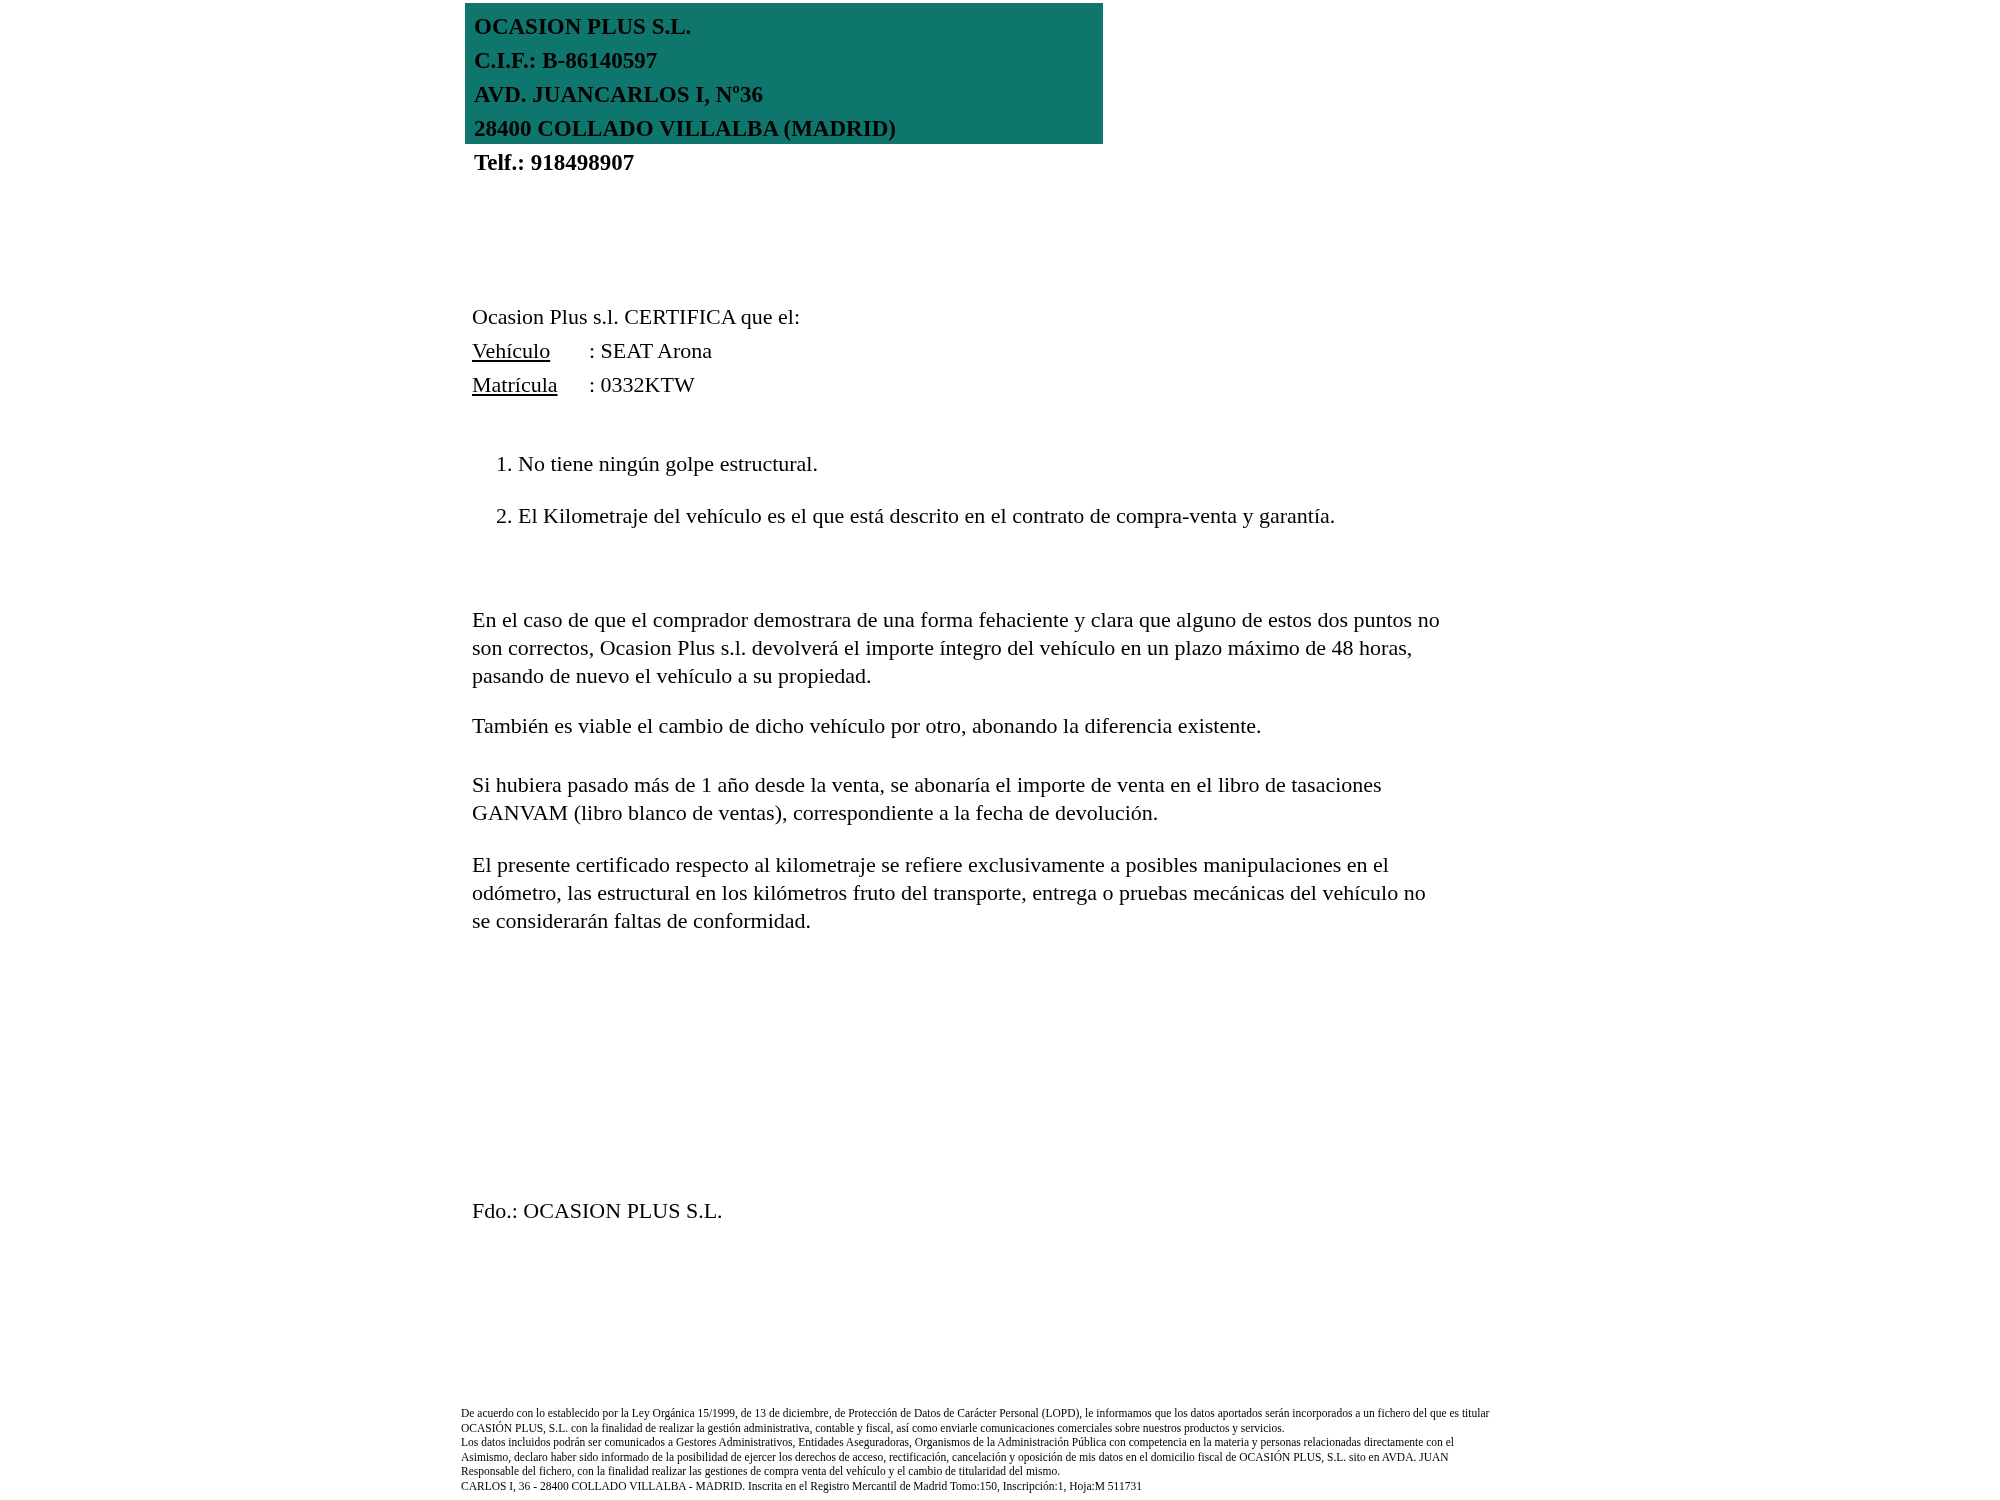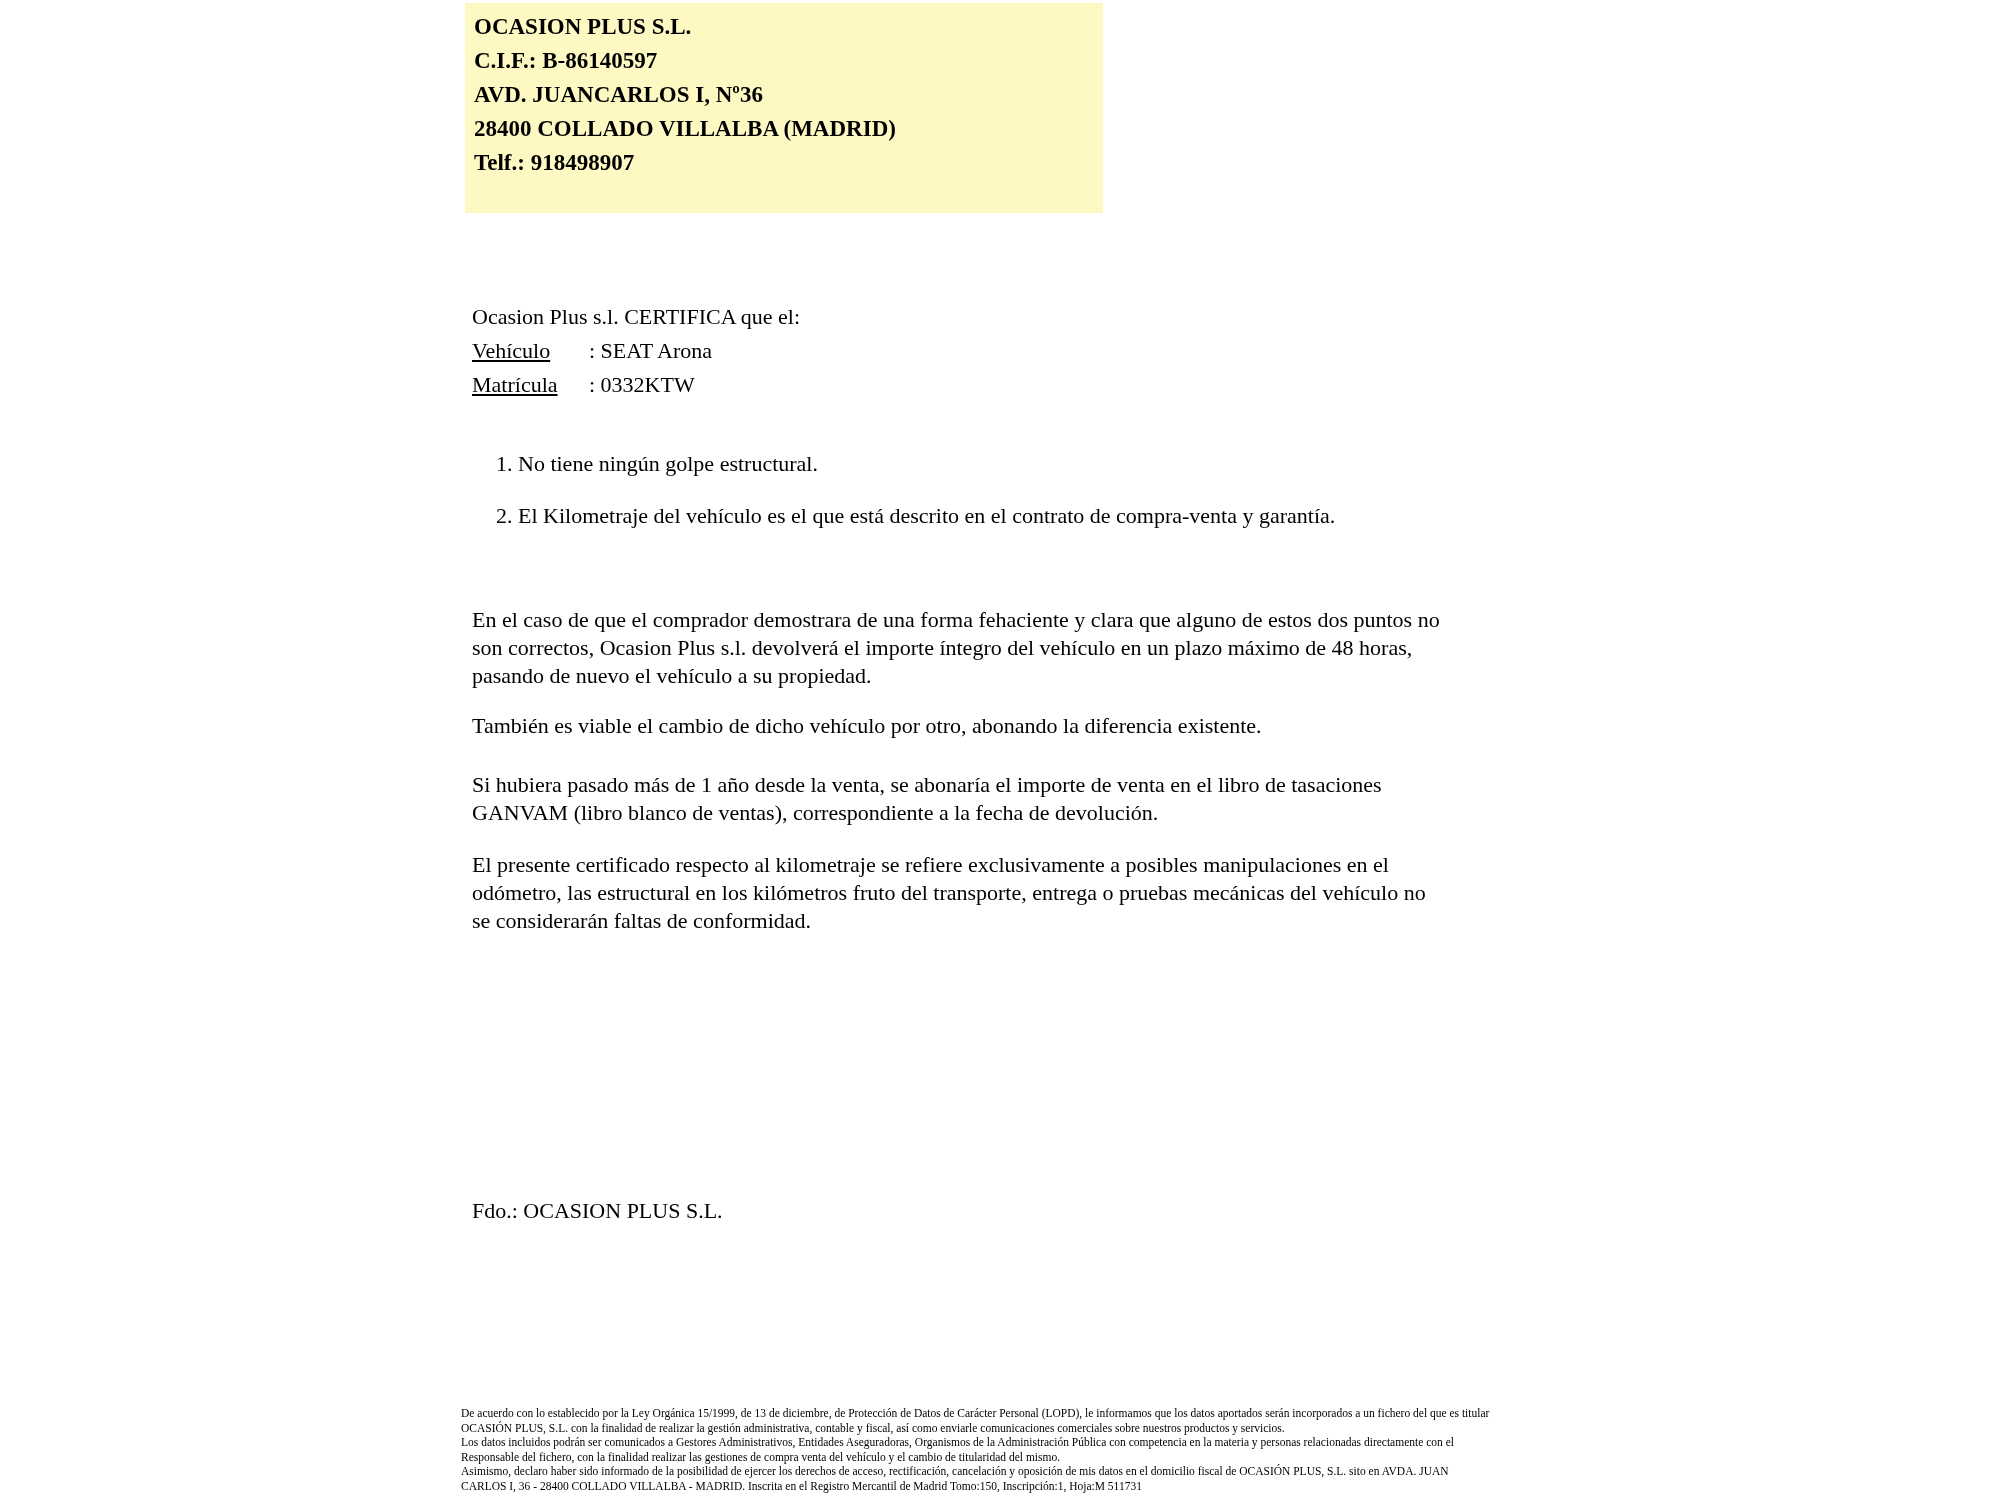--- a/index.html
+++ b/index.html
@@ -14,22 +14,22 @@
     background: #ffffff;
     font-family: "Liberation Serif", serif;
     color: #000000;
     overflow: hidden;
   }
   .company-box {
     position: absolute;
     left: 465px;
     top: 3px;
     width: 638px;
-    height: 210px;
-    background: #fef9c3;
+    height: 141px;
+    background: #0f766e;
     box-sizing: border-box;
     padding: 7px 0 0 9px;
     font-weight: bold;
     font-size: 23px;
     line-height: 34px;
     white-space: nowrap;
   }
   .date-line {
     position: absolute;
     left: 933px;
@@ -139,18 +139,18 @@
     <div>odómetro, las estructural en los kilómetros fruto del transporte, entrega o pruebas mecánicas del vehículo no</div>
     <div>se considerarán faltas de conformidad.</div>
   </div>
 
   <div class="signature">Fdo.: OCASION PLUS S.L.</div>
 
   <div class="legal-footer">
     <div>De acuerdo con lo establecido por la Ley Orgánica 15/1999, de 13 de diciembre, de Protección de Datos de Carácter Personal (LOPD), le informamos que los datos aportados serán incorporados a un fichero del que es titular</div>
     <div>OCASIÓN PLUS, S.L. con la finalidad de realizar la gestión administrativa, contable y fiscal, así como enviarle comunicaciones comerciales sobre nuestros productos y servicios.</div>
     <div>Los datos incluidos podrán ser comunicados a Gestores Administrativos, Entidades Aseguradoras, Organismos de la Administración Pública con competencia en la materia y personas relacionadas directamente con el</div>
+    <div>Asimismo, declaro haber sido informado de la posibilidad de ejercer los derechos de acceso, rectificación, cancelación y oposición de mis datos en el domicilio fiscal de OCASIÓN PLUS, S.L. sito en AVDA. JUAN</div>
     <div>Responsable del fichero, con la finalidad realizar las gestiones de compra venta del vehículo y el cambio de titularidad del mismo.</div>
-    <div>Asimismo, declaro haber sido informado de la posibilidad de ejercer los derechos de acceso, rectificación, cancelación y oposición de mis datos en el domicilio fiscal de OCASIÓN PLUS, S.L. sito en AVDA. JUAN</div>
     <div>CARLOS I, 36 - 28400 COLLADO VILLALBA - MADRID. Inscrita en el Registro Mercantil de Madrid Tomo:150, Inscripción:1, Hoja:M 511731</div>
   </div>
 
 </div>
 
 </body></html>

